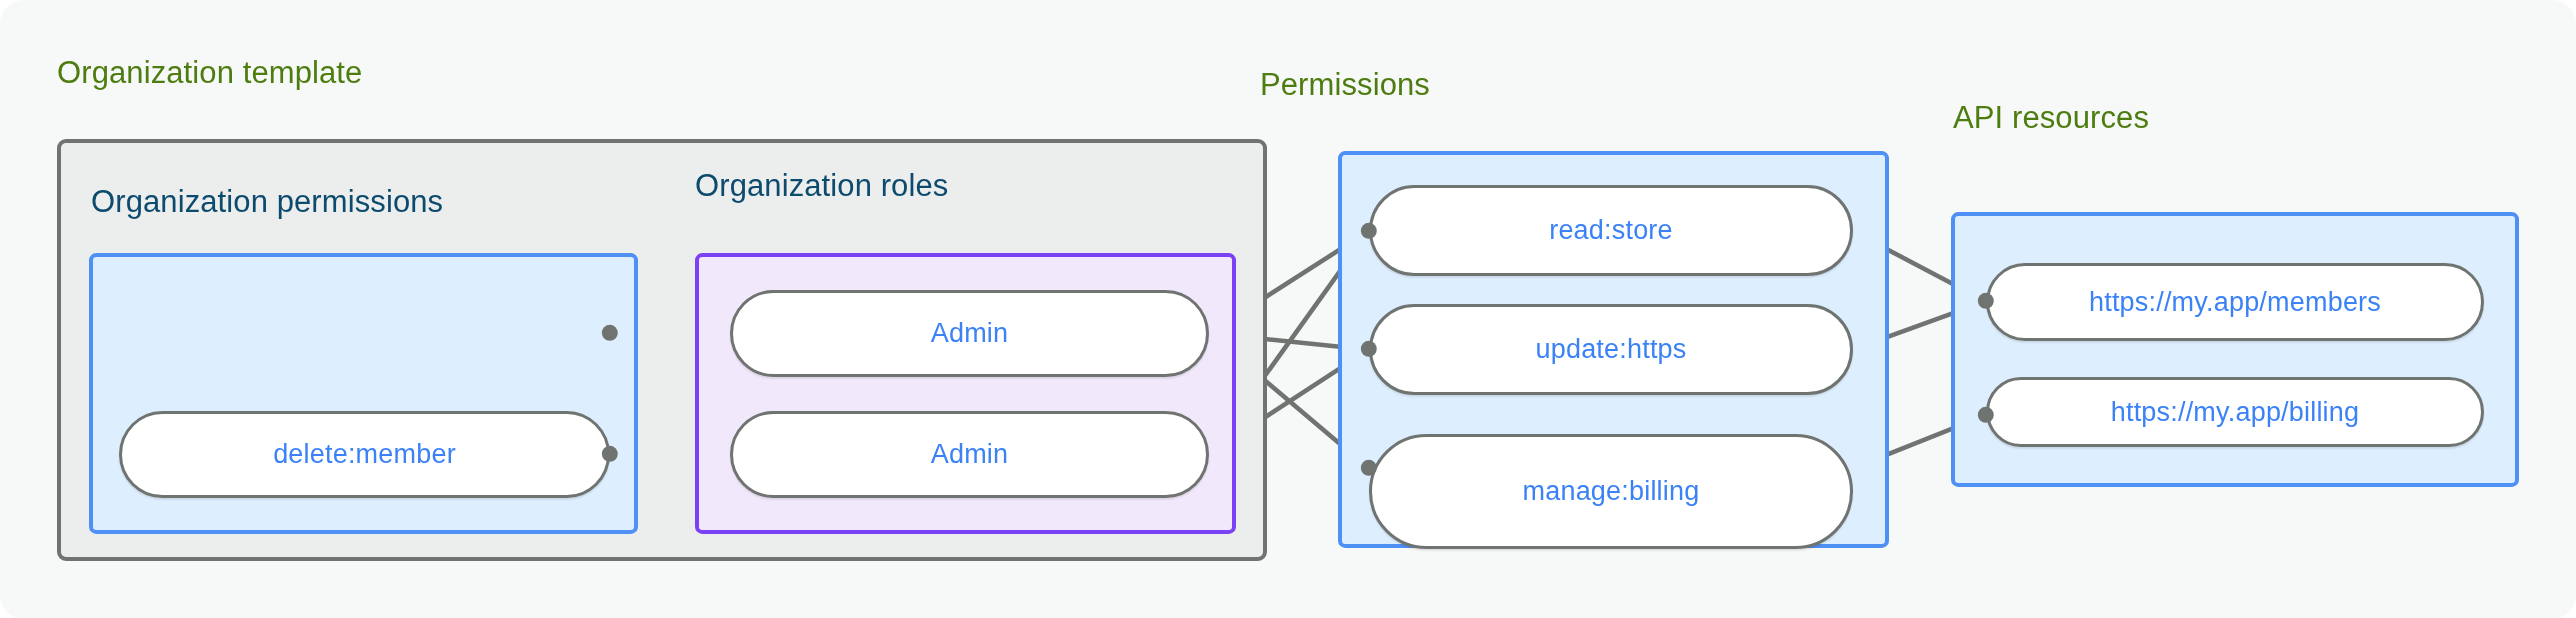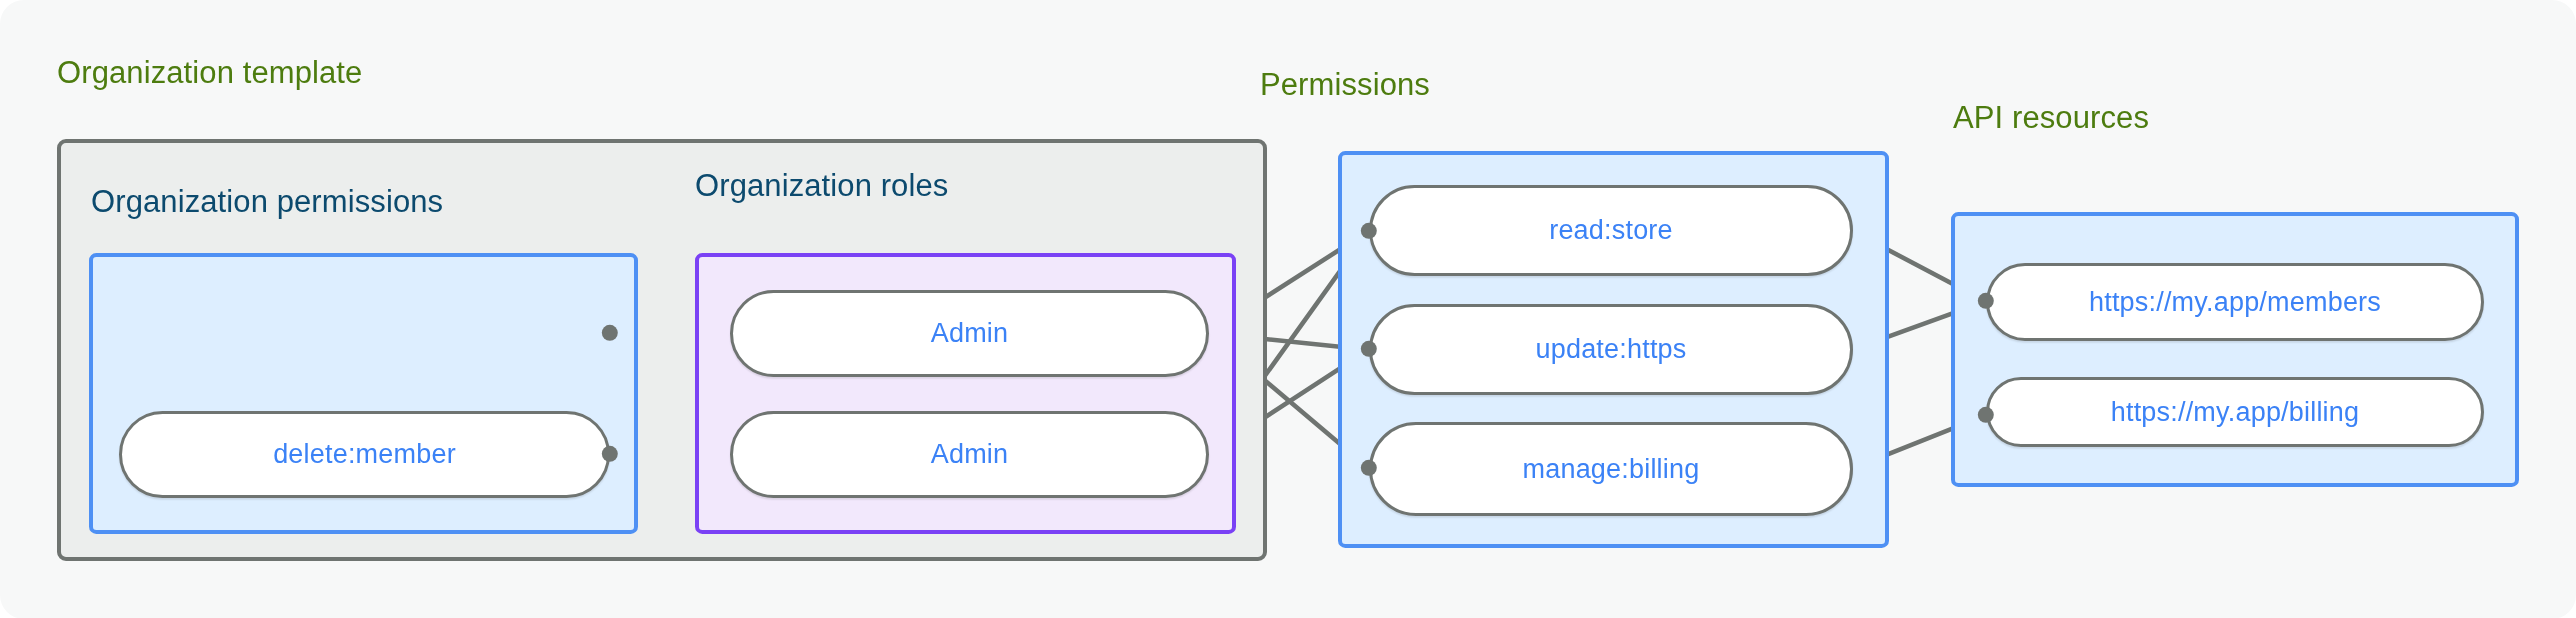--- a/index.html
+++ b/index.html
@@ -158,21 +158,21 @@
   <div class="group-title" style="left:1260px; top:67px;">Permissions</div>
 
   <div class="box box-permissions"></div>
 
   <div class="node" style="left:1369px; top:185px; width:484px; height:91px;">
     <span>read:store</span>
   </div>
   <div class="node" style="left:1369px; top:304px; width:484px; height:91px;">
     <span>update:https</span>
   </div>
-  <div class="node" style="left:1369px; top:422px; width:484px; height:94px;">
+  <div class="node" style="left:1369px; top:434px; width:484px; height:115px;">
     <span>manage:billing</span>
   </div>
 
   <div class="group-title" style="left:1953px; top:100px;">API resources</div>
 
   <div class="box box-apires"></div>
 
   <div class="node" style="left:1986px; top:263px; width:498px; height:78px;align-items:center;">
     <span>https://my.app/members</span>
   </div>

